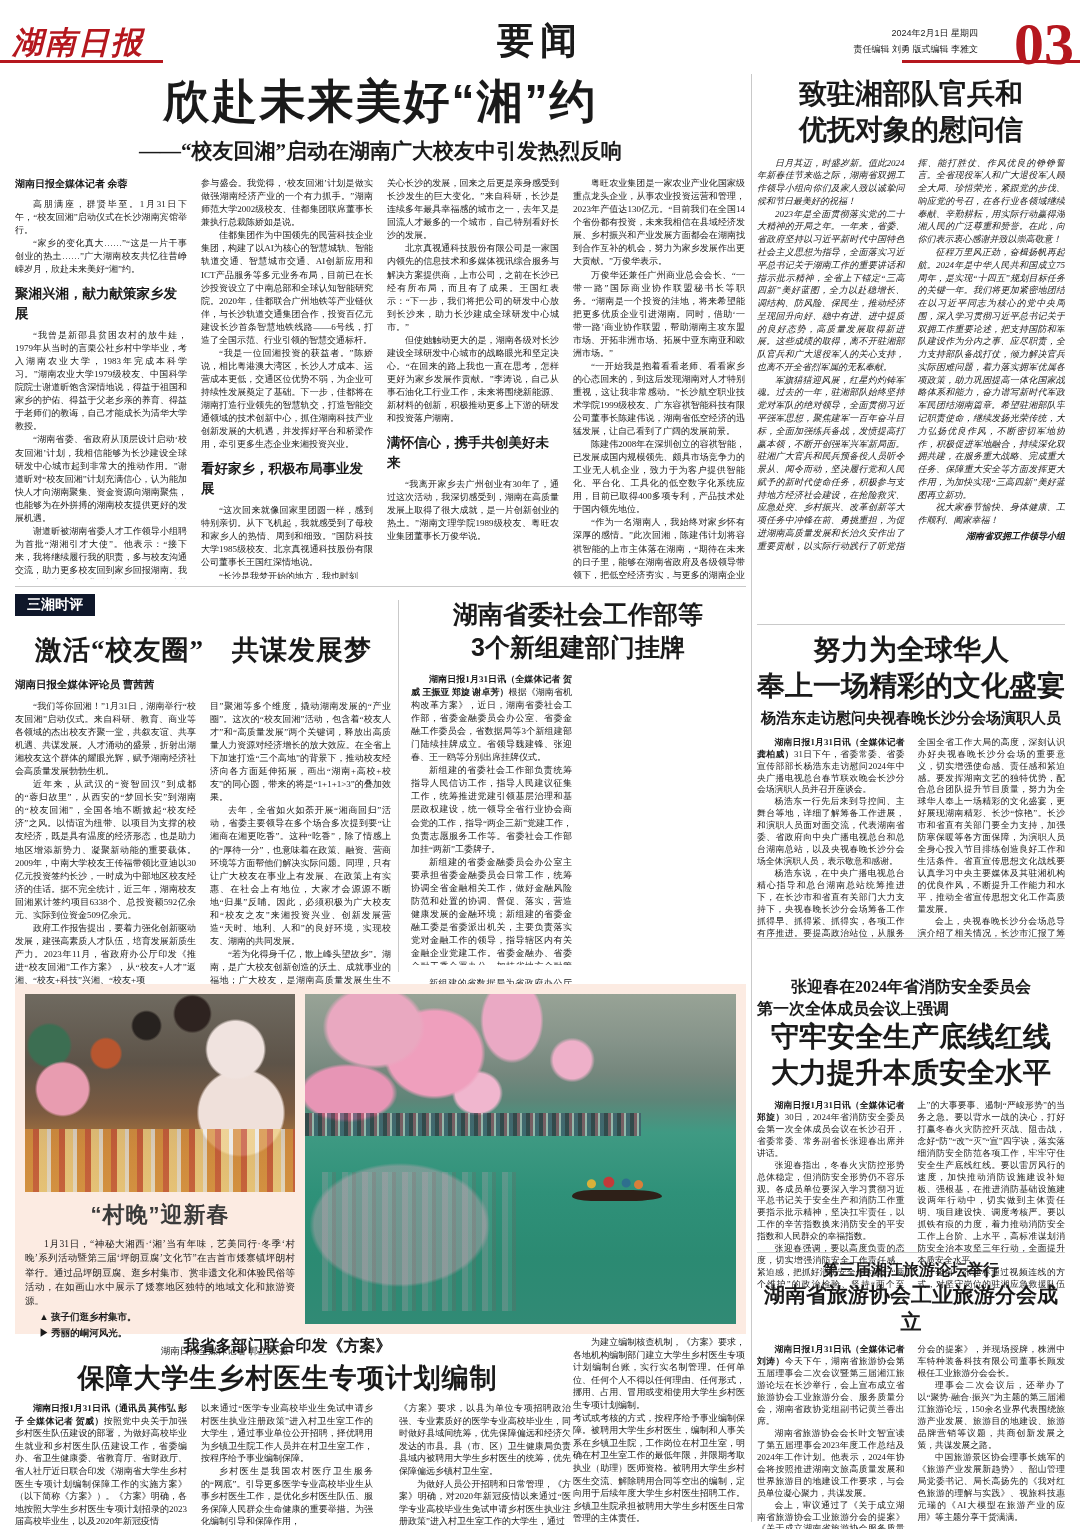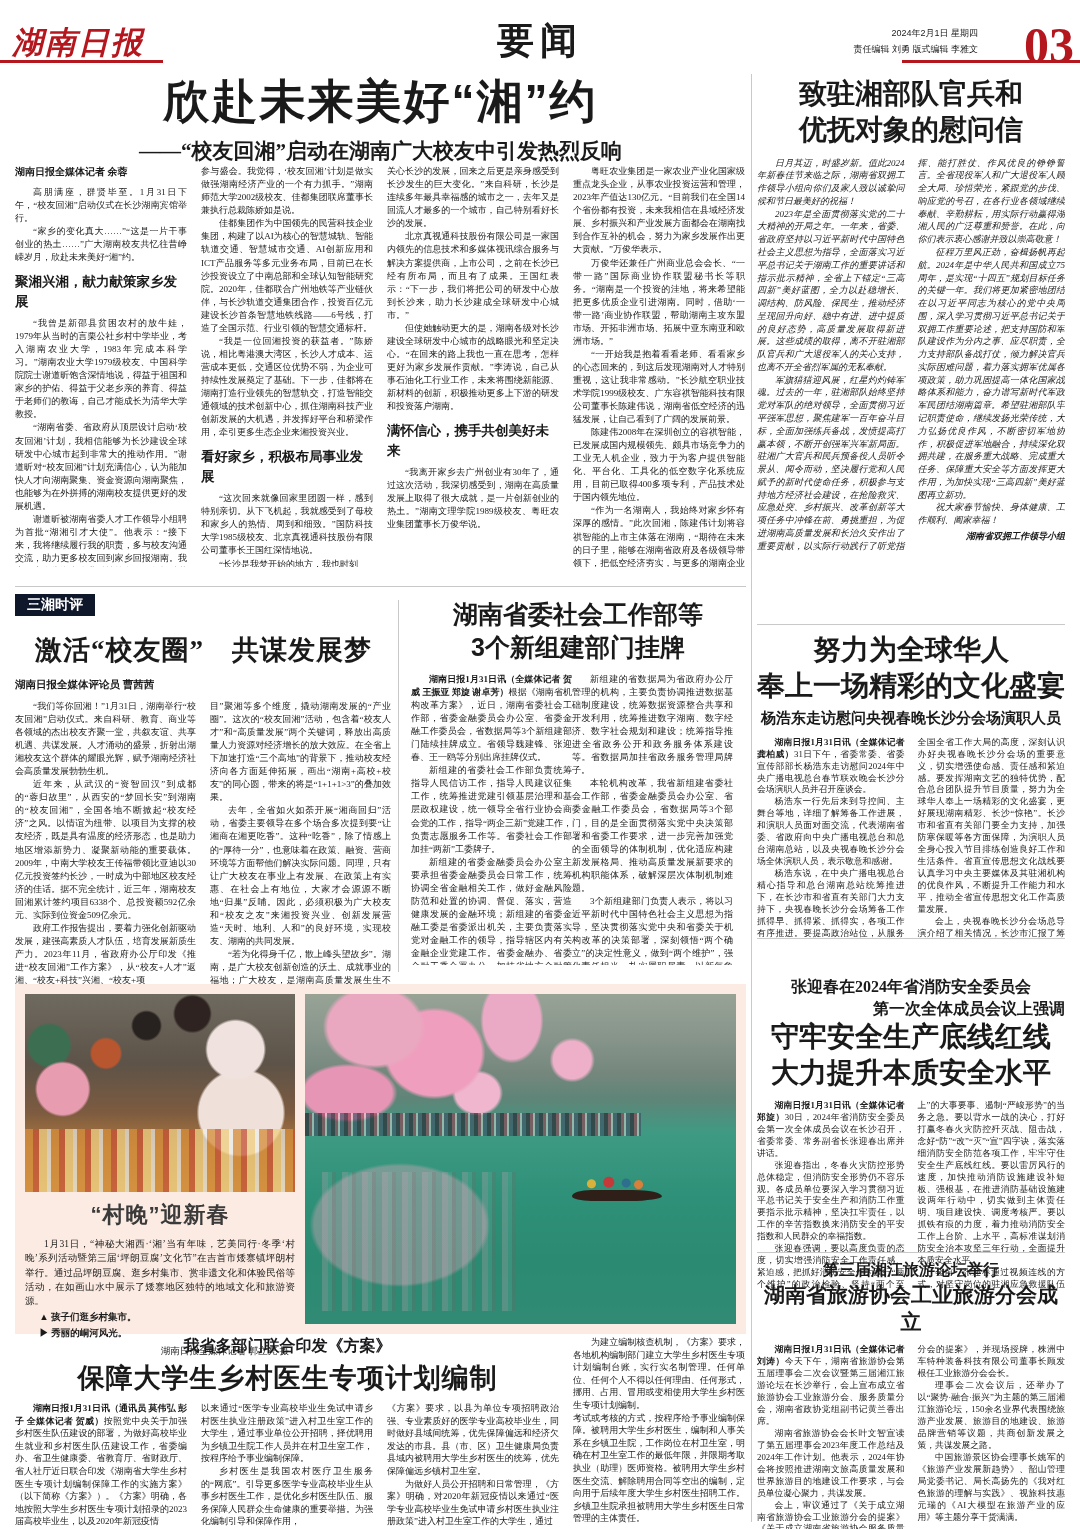--- a/index.html
+++ b/index.html
@@ -7,53 +7,53 @@
   .page{position:relative;width:1080px;height:1529px;background:#ffffff;margin:0 auto;
         font-family:"Liberation Serif",serif;color:#1a1a1a;overflow:hidden;}
   
   .masthead-logo{position:absolute;left:12px;top:22px;font-size:31px;font-weight:bold;
      font-style:italic;color:#b5171e;font-family:"Liberation Serif",serif;letter-spacing:2px;}
   .rule-left{position:absolute;left:0;top:60px;width:163px;height:3px;background:#b5171e;}
   .section-title{position:absolute;left:50%;top:16px;transform:translateX(-50%);
      font-size:37px;font-weight:bold;font-family:"Liberation Sans",sans-serif;letter-spacing:6px;}
   .masthead-right{position:absolute;right:102px;top:25px;text-align:right;font-size:9px;
      line-height:1.8;color:#222;font-family:"Liberation Sans",sans-serif;}
-  .page-num{position:absolute;right:6px;top:16px;font-size:50px;font-weight:bold;
+  .page-num{position:absolute;right:6px;top:10px;font-size:60px;font-weight:bold;
      color:#b5171e;font-family:"Liberation Serif",serif;}
   .rule-right{position:absolute;right:0;top:60px;width:178px;height:3px;background:#b5171e;}
   
   .para{margin:0;text-indent:2em;text-align:justify;}
   .cont{text-indent:0;}
   .bold-para{font-weight:bold;}
   .byline-line{font-weight:bold;text-indent:0;margin:0 0 6px 0;font-size:10px;}
   .sign-line{text-align:right;text-indent:0;font-weight:bold;margin-top:3px;}
   .col-subhead{font-family:"Liberation Sans",sans-serif;font-size:13.5px;text-align:left;
      margin:8px 0 6px;font-weight:bold;}
   
   .main-art{position:absolute;left:15px;top:74px;width:731px;}
   .main-headline{text-align:center;font-size:46px;font-weight:bold;letter-spacing:2px;
      font-family:"Liberation Sans",sans-serif;line-height:1.2;}
   .main-subtitle{text-align:center;font-size:21px;font-weight:bold;margin-top:8px;}
-  .main-cols{display:flex;gap:14px;margin-top:0;}
+  .main-cols{display:flex;gap:14px;margin-top:12px;}
   .m-col{width:172px;height:402px;overflow:hidden;font-size:9px;line-height:1.45;}
   .rule-h{position:absolute;background:#c9c9c9;height:1px;}
   .vrule{position:absolute;background:#c9c9c9;width:1px;}
   
   .commentary{position:absolute;left:15px;top:594px;width:377px;}
   .red-label{display:inline-block;background:#0f172a;color:#fff;font-weight:bold;
      font-size:14px;padding:2px 12px;font-family:"Liberation Sans",sans-serif;}
   .comm-headline{text-align:center;font-size:27px;font-weight:bold;margin-top:16px;letter-spacing:1px;}
   .comm-byline{margin-top:10px;font-size:10.5px;}
   .two-cols{display:flex;gap:14px;margin-top:8px;}
   .c-col{width:181px;height:286px;overflow:hidden;font-size:9px;line-height:1.45;}
   
   .dept{position:absolute;left:411px;top:598px;width:334px;}
   .dept-h{text-align:center;font-size:25px;font-weight:bold;line-height:1.3;
      font-family:"Liberation Sans",sans-serif;}
-  .dept .two-cols{gap:0;margin-top:10px;}
+  .dept .two-cols{gap:12px;margin-top:10px;flex-direction:column;}
   .d-col{width:161px;height:292px;overflow:hidden;font-size:9px;line-height:1.45;}
   
   .photo-block{position:absolute;left:15px;top:984px;width:731px;height:350px;background:#fcebe2;}
   .photo-market{position:absolute;left:10px;top:10px;width:270px;height:198px;overflow:hidden;
      background:
        radial-gradient(circle at 78% 28%, #f0e3df 0 11%, rgba(0,0,0,0) 12%),
        radial-gradient(circle at 80% 60%, #efe0da 0 17%, rgba(0,0,0,0) 18%),
        radial-gradient(circle at 14% 48%, #e89cb0 0 10%, rgba(0,0,0,0) 11%),
        radial-gradient(circle at 9% 26%, #3c6e52 0 7%, rgba(0,0,0,0) 8%),
        radial-gradient(circle at 45% 16%, #27221f 0 6%, rgba(0,0,0,0) 7%),
@@ -96,30 +96,30 @@
   .boat-hull{position:absolute;bottom:0;left:0;width:100%;height:11px;background:#2e2018;
      border-radius:30% 45% 50% 30% / 80% 80% 60% 60%;}
   
   .medical{position:absolute;left:15px;top:1336px;width:731px;height:193px;}
   .med-kicker{position:absolute;left:0;top:0;width:545px;text-align:center;font-size:16px;font-weight:bold;}
   .med-headline{position:absolute;left:0;top:24px;width:545px;text-align:center;font-size:27px;
      font-weight:bold;font-family:"Liberation Sans",sans-serif;letter-spacing:1px;}
   .med-col{position:absolute;width:172px;overflow:hidden;font-size:9px;line-height:1.4;}
   .med-c1{left:0;top:66px;height:127px;}
   .med-c2{left:186px;top:66px;height:127px;}
-  .med-c3{left:372px;top:66px;height:127px;}
+  .med-c3{left:384px;top:66px;height:127px;}
   .med-c4{left:558px;top:0;height:193px;}
   
   .r-art{position:absolute;left:757px;width:308px;}
   .r-head{ text-align:center;font-size:28px;font-weight:bold;line-height:1.28;
      font-family:"Liberation Sans",sans-serif;}
   .r-head-sm{text-align:center;font-size:21px;font-weight:bold;line-height:1.3;
      font-family:"Liberation Sans",sans-serif;}
   .r-kicker{text-align:center;font-size:16px;font-weight:bold;line-height:1.35;}
-  .r-kicker-left{text-align:right;}
+  .r-kicker-left{text-align:left;}
   .r-sub{text-align:center;font-size:15px;font-weight:bold;margin-top:5px;}
   .r-body{margin-top:9px;column-count:2;column-gap:13px;font-size:8.8px;line-height:1.36;
      overflow:hidden;}
   .letter-body{height:432px;font-style:italic;font-size:9px;line-height:1.42;}
   .culture-body{height:206px;}
   .fire-body{height:194px;}
   .tourism-body{height:216px;}
 </style>
 </head>
 <body>

